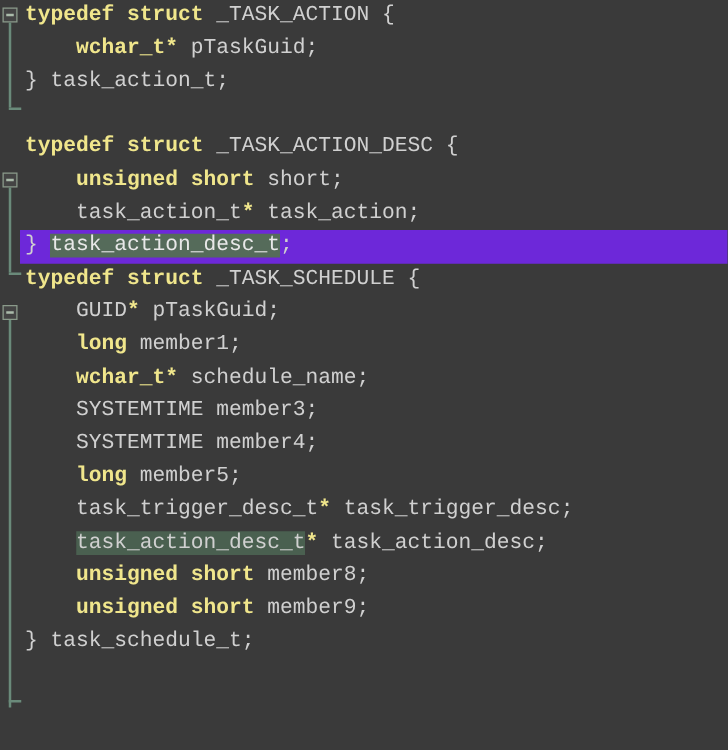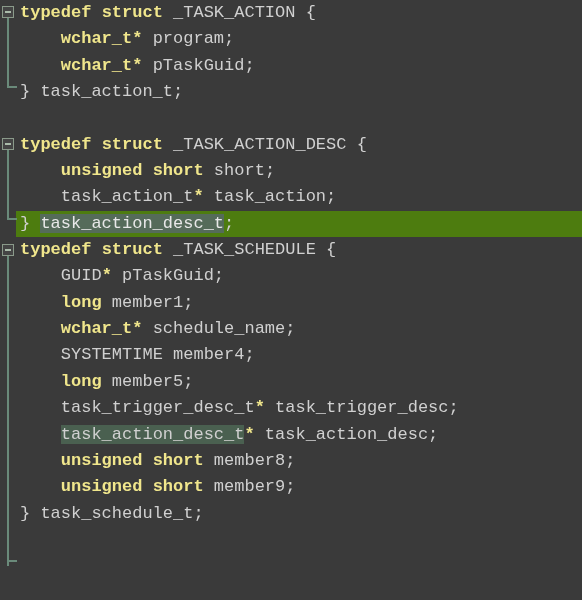--- a/index.html
+++ b/index.html
@@ -50,21 +50,21 @@
   }
   .line {
     white-space: pre;
     padding-left: 4px;
     height: 26.35px;
   }
   .blank { height: 26.35px; }
   .kw { color: #f0e68c; font-weight: bold; }
   .tok { color: #d0d0d0; }
   .hl-line {
-    background: #4d7c0f;
+    background: #6d28d9;
   }
   .sel {
     background: #556b5a;
     color: #e8e8e8;
   }
   .idmatch {
     background: #4a6050;
   }
 </style>
 </head>
@@ -78,35 +78,35 @@
 
   <div class="gutter-box" style="top:138px;"></div>
   <div class="gutter-line" style="top:150px; height:68px;"></div>
   <div class="gutter-end" style="top:218px;"></div>
 
   <div class="gutter-box" style="top:244px;"></div>
   <div class="gutter-line" style="top:256px; height:310px;"></div>
   <div class="gutter-end" style="top:560px;"></div>
 
   <div class="line"><span class="kw">typedef</span> <span class="kw">struct</span> <span class="tok">_TASK_ACTION</span> <span class="tok">{</span></div>
-  <div class="line">    <span class="kw">wchar_t</span><span class="kw">*</span> <span class="tok">program</span><span class="tok">;</span></div>
   <div class="line">    <span class="kw">wchar_t</span><span class="kw">*</span> <span class="tok">pTaskGuid</span><span class="tok">;</span></div>
   <div class="line"><span class="tok">}</span> <span class="tok">task_action_t</span><span class="tok">;</span></div>
 
   <div class="blank"></div>
 
   <div class="line"><span class="kw">typedef</span> <span class="kw">struct</span> <span class="tok">_TASK_ACTION_DESC</span> <span class="tok">{</span></div>
   <div class="line">    <span class="kw">unsigned</span> <span class="kw">short</span> <span class="tok">short</span><span class="tok">;</span></div>
   <div class="line">    <span class="tok">task_action_t</span><span class="kw">*</span> <span class="tok">task_action</span><span class="tok">;</span></div>
   <div class="line hl-line"><span class="tok">}</span> <span class="sel">task_action_desc_t</span><span class="tok">;</span></div>
 
   <div class="line"><span class="kw">typedef</span> <span class="kw">struct</span> <span class="tok">_TASK_SCHEDULE</span> <span class="tok">{</span></div>
   <div class="line">    <span class="tok">GUID</span><span class="kw">*</span> <span class="tok">pTaskGuid</span><span class="tok">;</span></div>
   <div class="line">    <span class="kw">long</span> <span class="tok">member1</span><span class="tok">;</span></div>
   <div class="line">    <span class="kw">wchar_t</span><span class="kw">*</span> <span class="tok">schedule_name</span><span class="tok">;</span></div>
+  <div class="line">    <span class="tok">SYSTEMTIME</span> <span class="tok">member3</span><span class="tok">;</span></div>
   <div class="line">    <span class="tok">SYSTEMTIME</span> <span class="tok">member4</span><span class="tok">;</span></div>
   <div class="line">    <span class="kw">long</span> <span class="tok">member5</span><span class="tok">;</span></div>
   <div class="line">    <span class="tok">task_trigger_desc_t</span><span class="kw">*</span> <span class="tok">task_trigger_desc</span><span class="tok">;</span></div>
   <div class="line">    <span class="idmatch">task_action_desc_t</span><span class="kw">*</span> <span class="tok">task_action_desc</span><span class="tok">;</span></div>
   <div class="line">    <span class="kw">unsigned</span> <span class="kw">short</span> <span class="tok">member8</span><span class="tok">;</span></div>
   <div class="line">    <span class="kw">unsigned</span> <span class="kw">short</span> <span class="tok">member9</span><span class="tok">;</span></div>
   <div class="line"><span class="tok">}</span> <span class="tok">task_schedule_t</span><span class="tok">;</span></div>
 
 </div>
 

